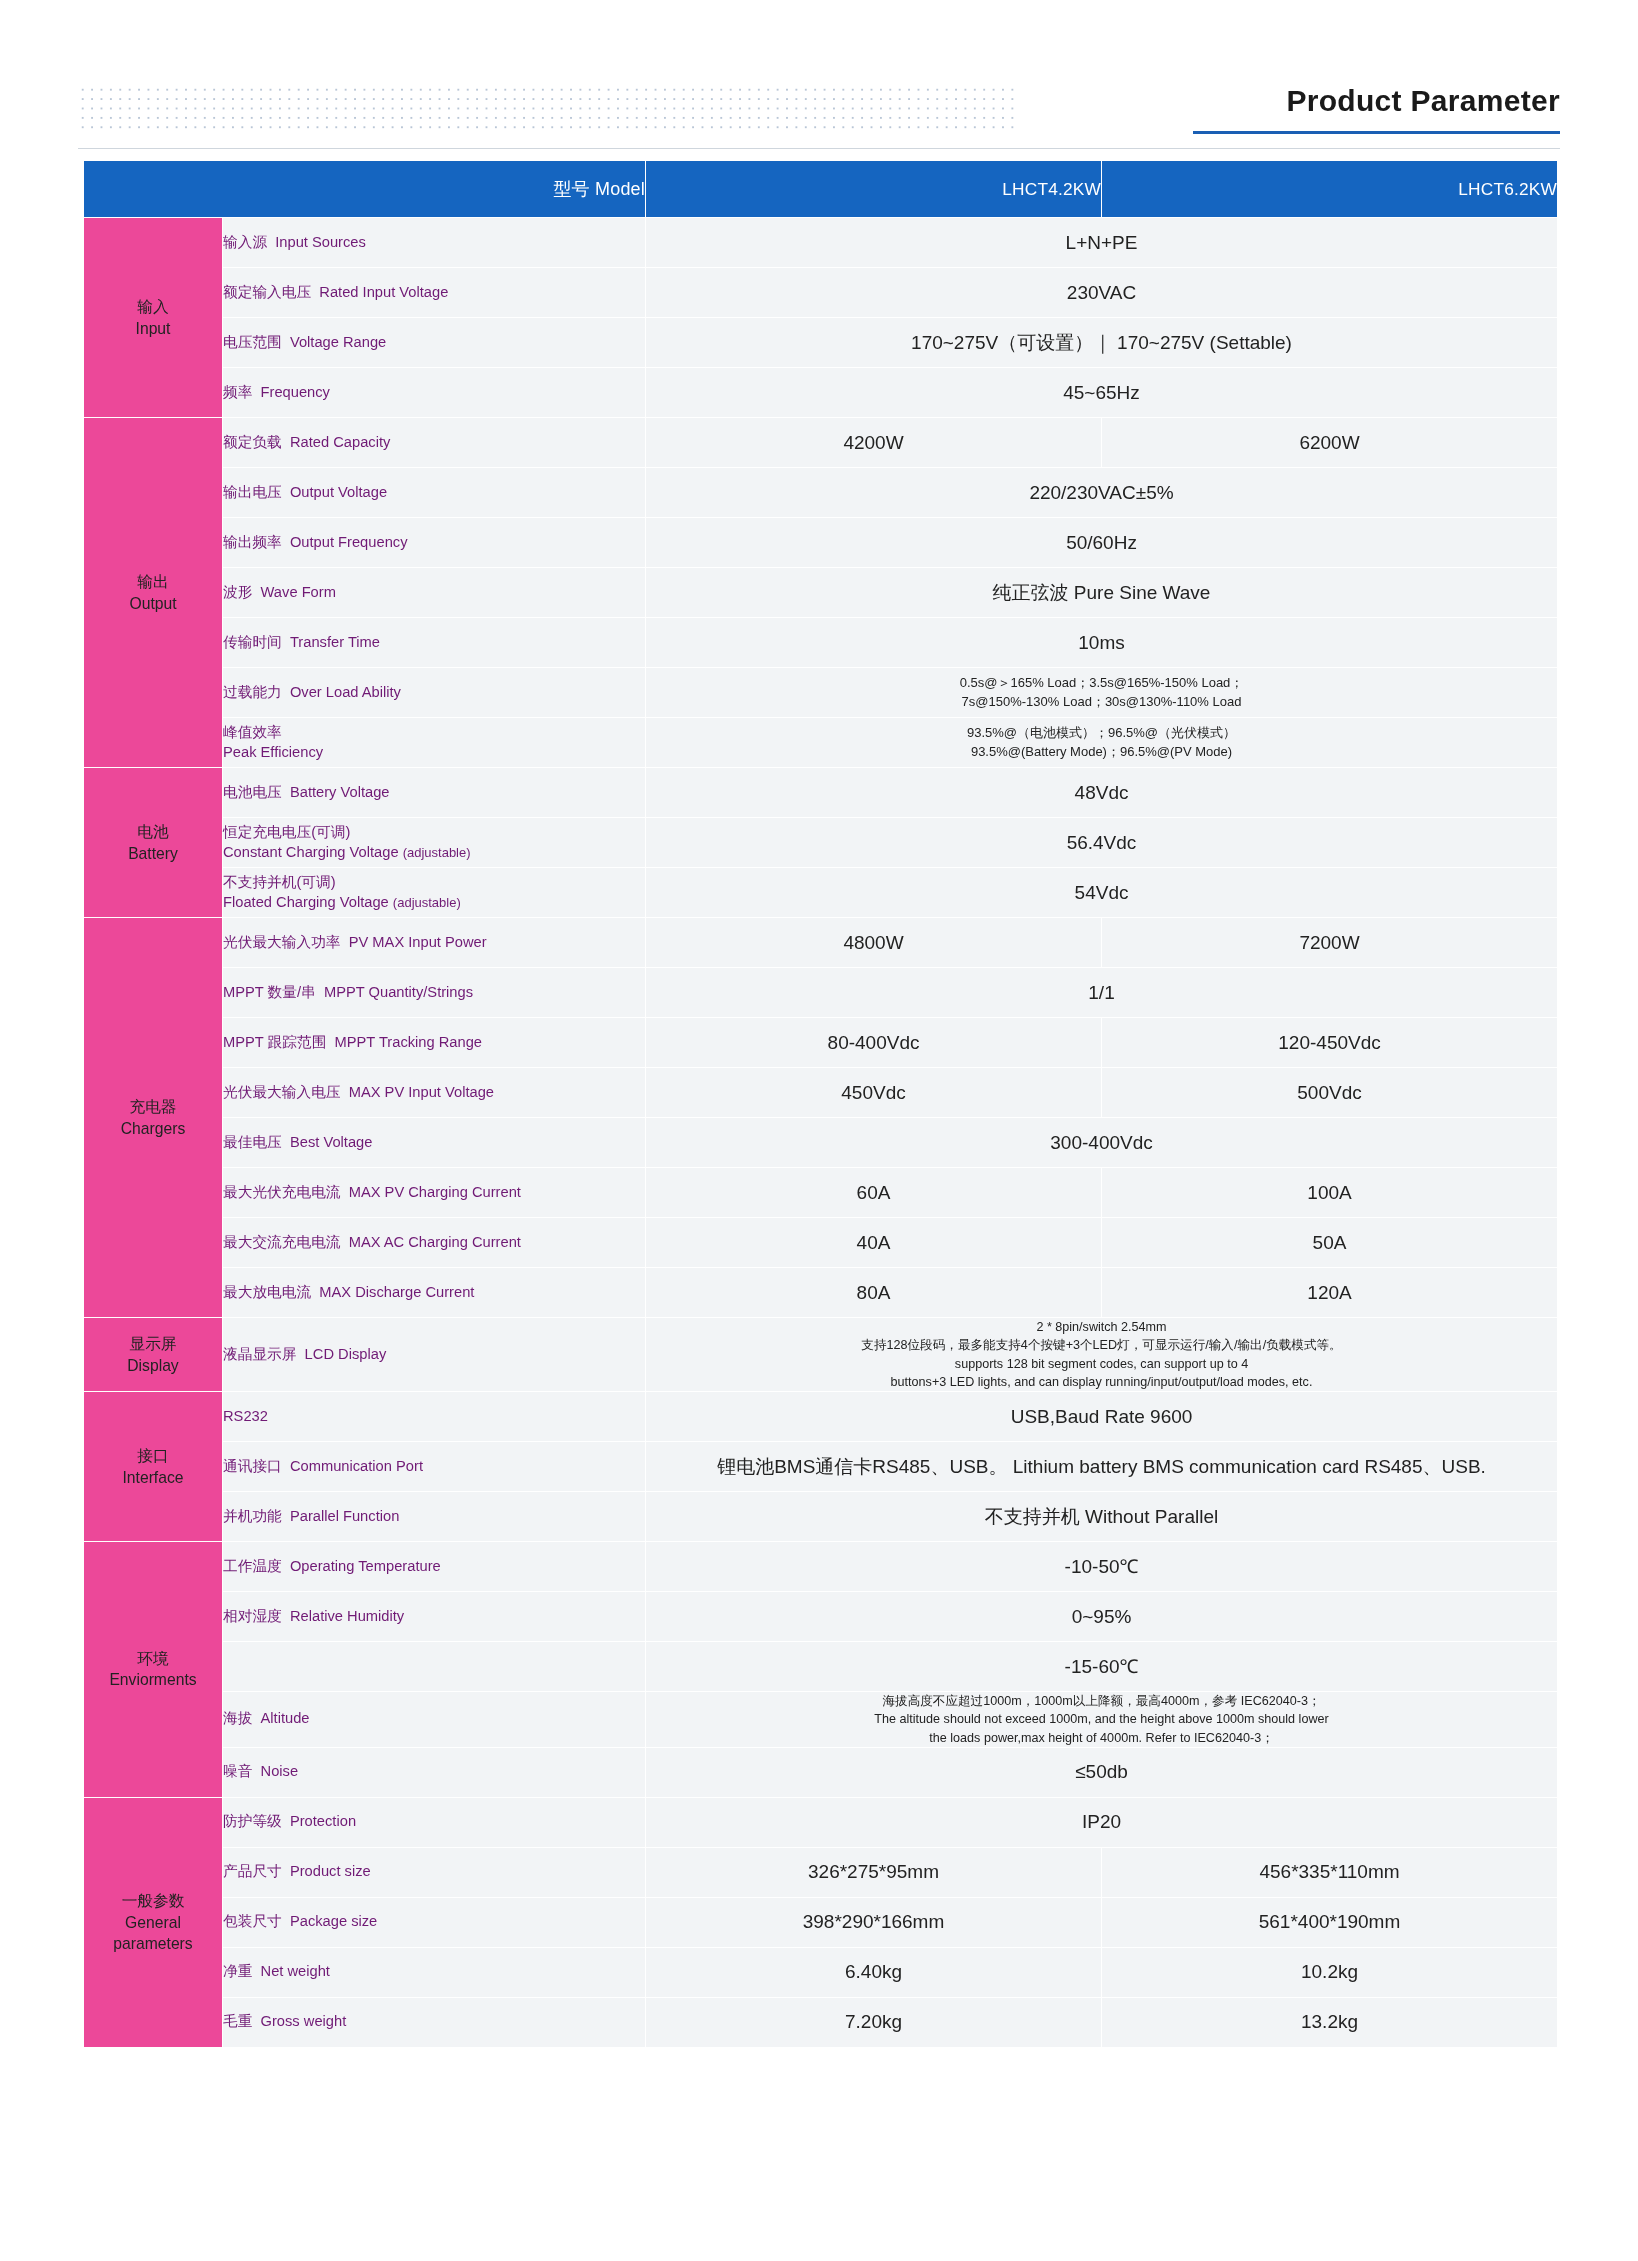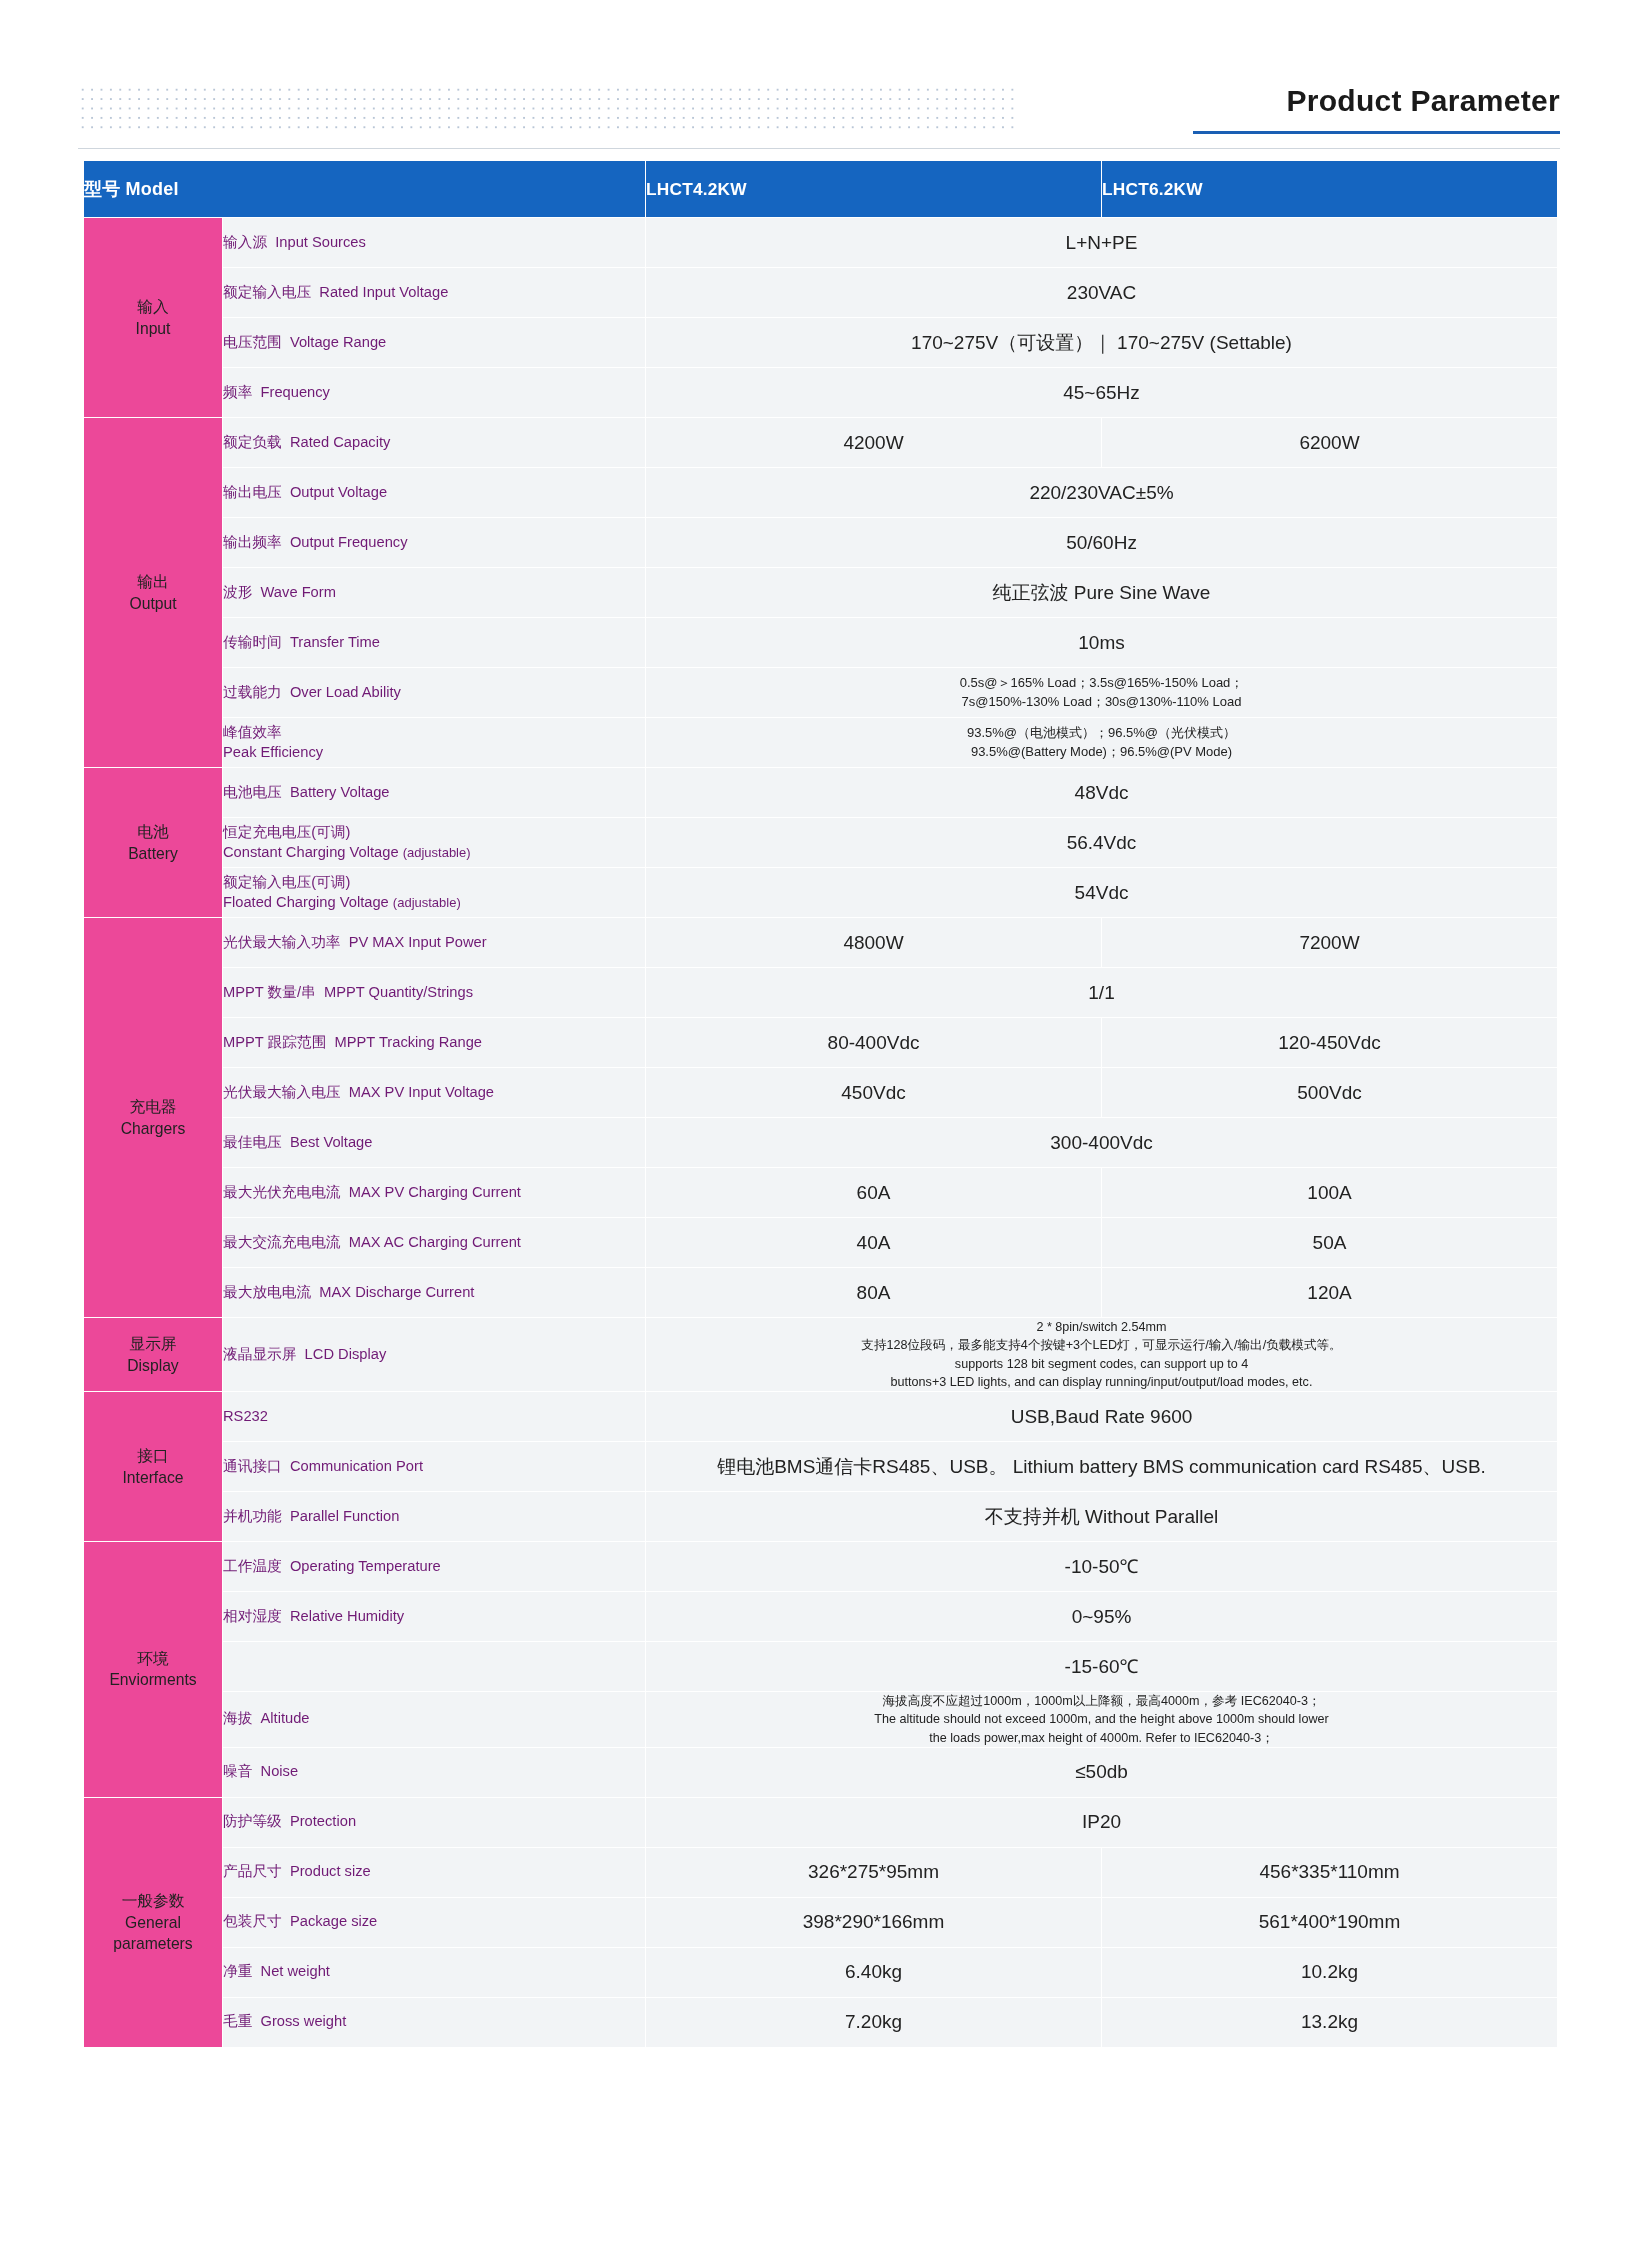--- a/index.html
+++ b/index.html
@@ -85,23 +85,23 @@
   
   col.c-group { width: 139px; }
   col.c-item  { width: 423px; }
   col.c-v1    { width: 456px; }
   col.c-v2    { width: 456px; }
 
   thead th {
     background: #1565c0;
     color: #ffffff;
     font-size: 17.3px;
-    font-weight: bold;
+    font-weight: normal;
     height: 56px;
-    text-align: left;
+    text-align: right;
     letter-spacing: 0.2px;
   }
   thead th.model-head { font-size: 18px; }
 
   td.group {
     background: #ec4899;
     text-align: center;
     font-size: 15.7px;
     line-height: 1.35;
     color: #222;
@@ -227,21 +227,21 @@
           </tr>
           <tr class="rowh">
             <td class="item">
               <div>恒定充电电压(可调)</div>
               <div>Constant Charging Voltage <span class="sub">(adjustable)</span></div>
             </td>
             <td colspan="2" class="val">56.4Vdc</td>
           </tr>
           <tr class="rowh">
             <td class="item">
-              <div>额定输入电压(可调)</div>
+              <div>不支持并机(可调)</div>
               <div>Floated Charging Voltage <span class="sub">(adjustable)</span></div>
             </td>
             <td colspan="2" class="val">54Vdc</td>
           </tr>
           <tr class="rowh">
             <td class="group" rowspan="8">
               <div>充电器</div>
               <div>Chargers</div>
             </td>
             <td class="item"><span>光伏最大输入功率</span>&nbsp;&nbsp;<span>PV MAX Input Power</span></td>

